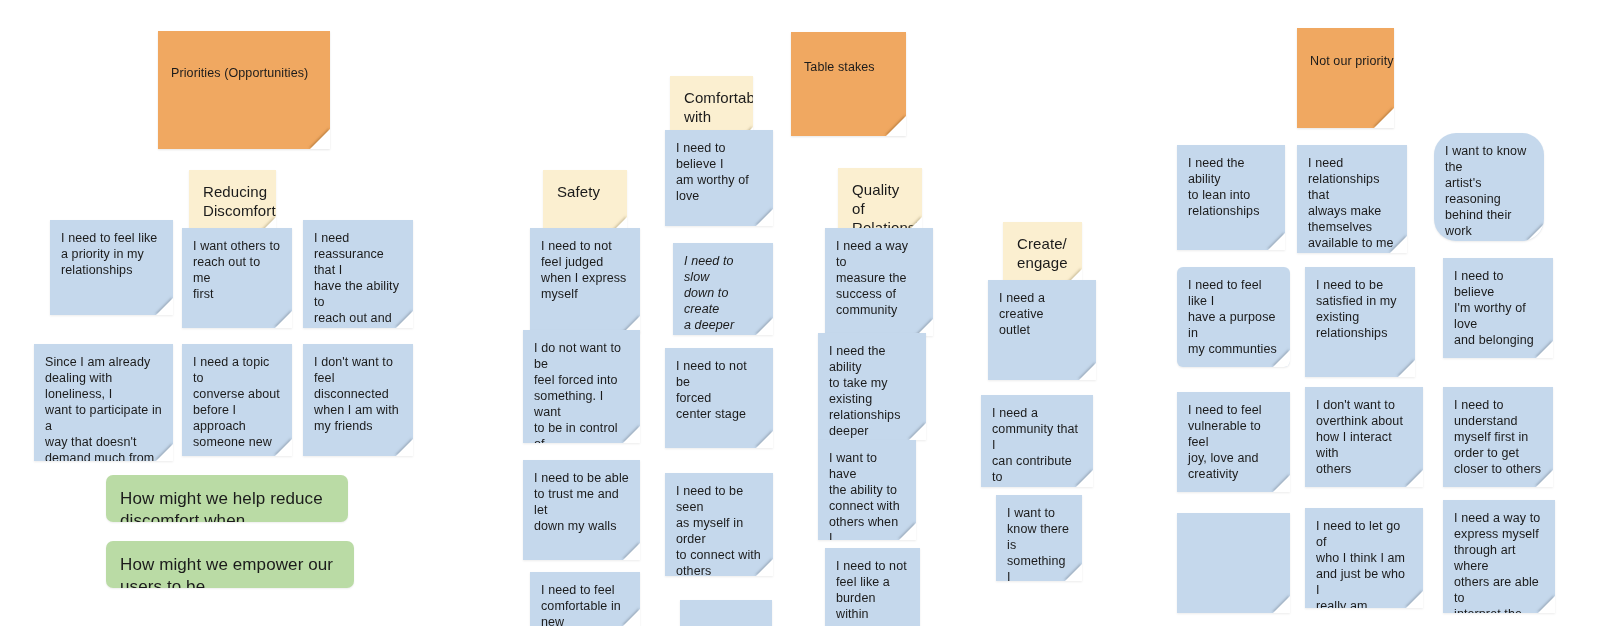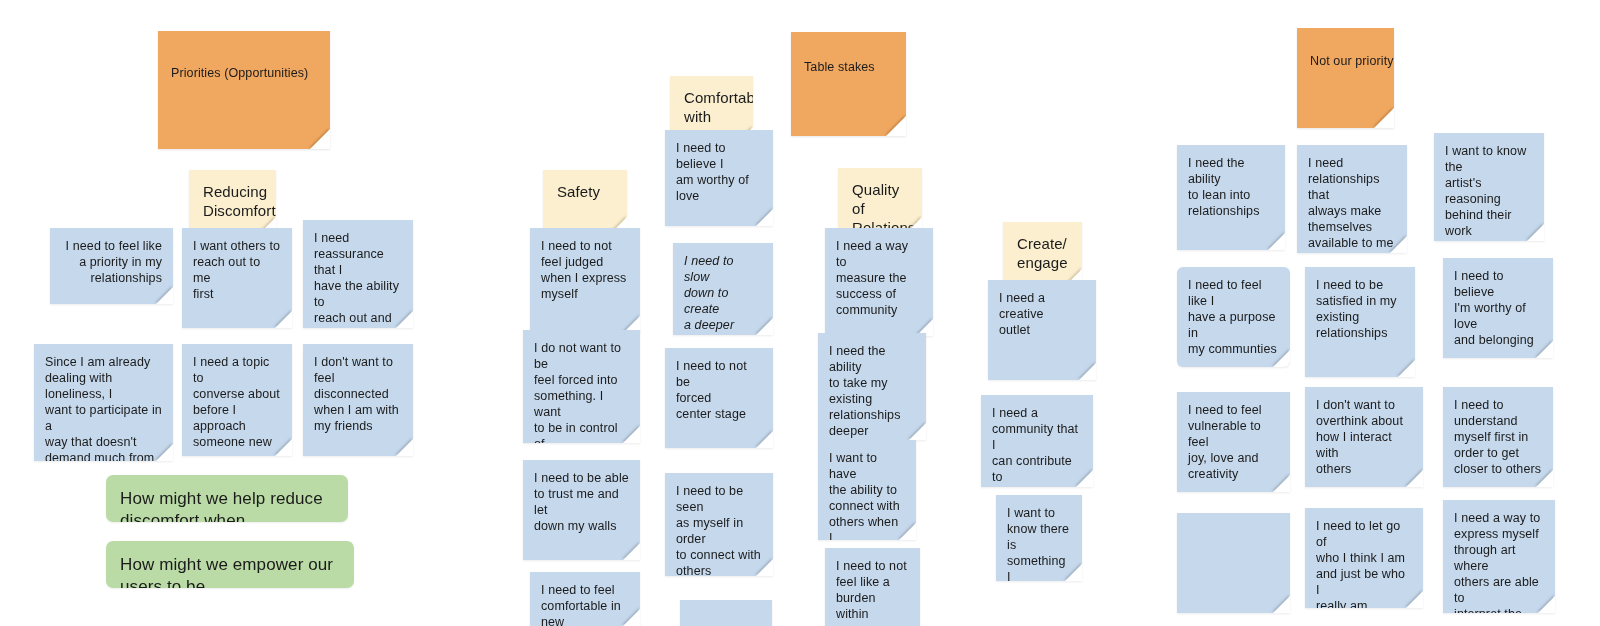--- a/index.html
+++ b/index.html
@@ -133,21 +133,21 @@
 Relationship</span>
     <span class="fold"></span>
   </div>
 
   <div class="note yellow" style="left:1003px; top:222px; width:79px; height:62px;">
     <span class="txt">Create/
 engage</span>
     <span class="fold"></span>
   </div>
 
-  <div class="note blue" style="left:50px; top:228px; width:123px; height:76px;text-align:right;">
+  <div class="note blue" style="left:50px; top:220px; width:123px; height:95px;">
     <span class="txt">I need to feel like
 a priority in my
 relationships</span>
     <span class="fold"></span>
   </div>
 
   <div class="note blue" style="left:182px; top:228px; width:110px; height:100px;">
     <span class="txt">I want others to
 reach out to me
 first</span>
@@ -325,21 +325,21 @@
 
   <div class="note blue" style="left:1297px; top:145px; width:110px; height:108px;">
     <span class="txt">I need
 relationships that
 always make
 themselves
 available to me</span>
     <span class="fold"></span>
   </div>
 
-  <div class="note blue" style="left:1434px; top:133px; width:110px; height:108px;">
+  <div class="note blue" style="left:1434px; top:133px; width:110px; height:108px;border-radius:22px;">
     <span class="txt">I want to know the
 artist's reasoning
 behind their work</span>
     <span class="fold"></span>
   </div>
 
   <div class="note blue" style="left:1177px; top:267px; width:113px; height:100px;border-radius:6px;">
     <span class="txt">I need to feel like I
 have a purpose in
 my communties</span>

